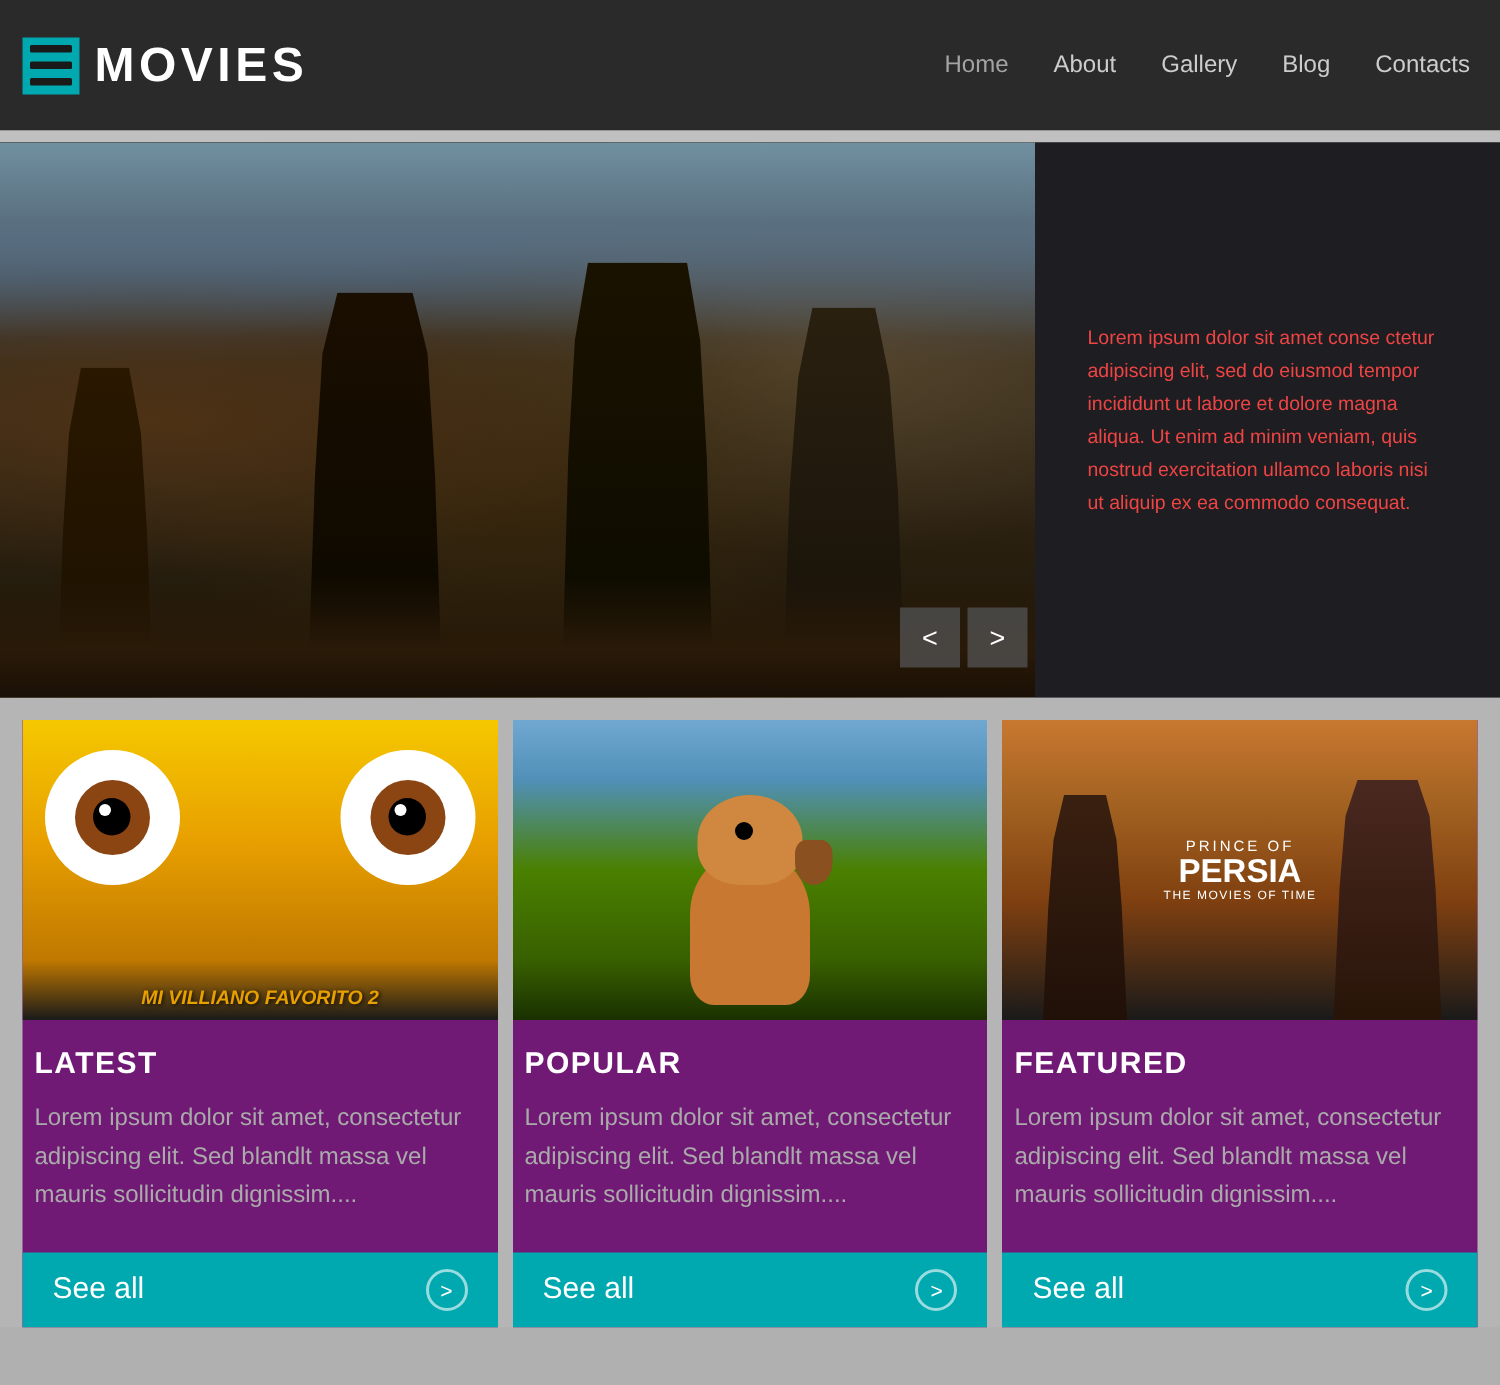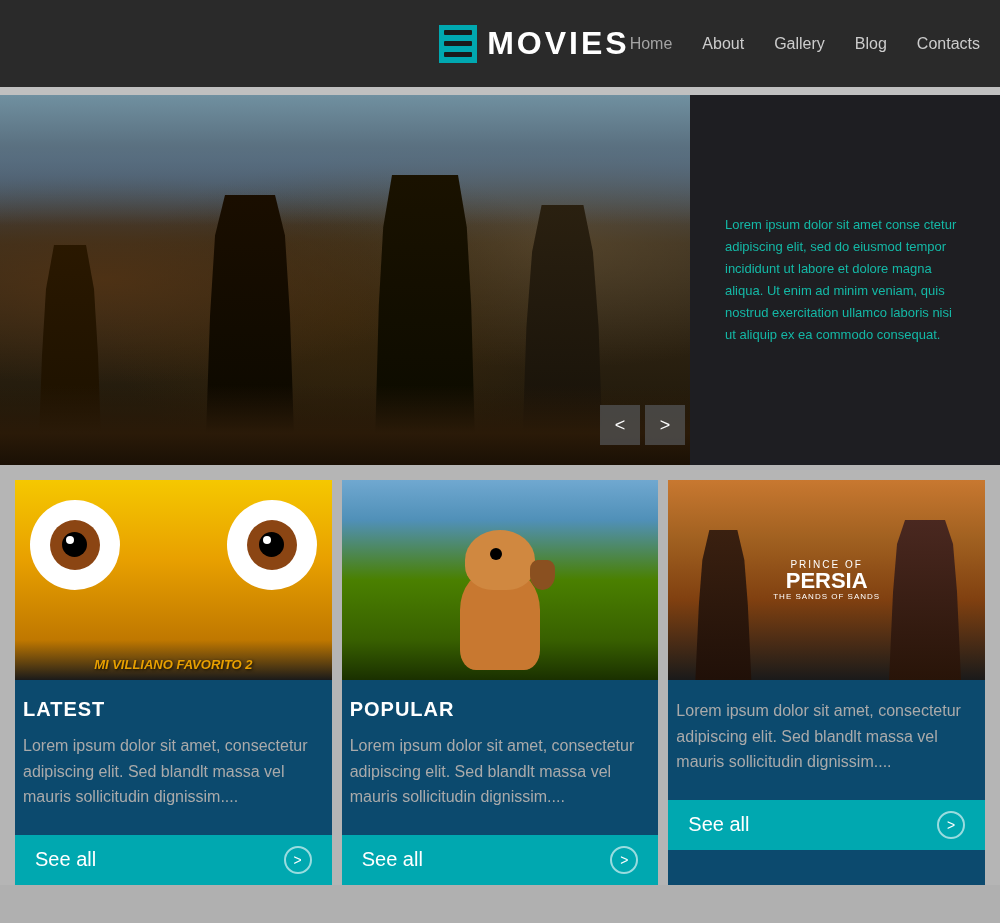--- a/index.html
+++ b/index.html
@@ -4,21 +4,21 @@
   <style>
     * { margin: 0; padding: 0; box-sizing: border-box; }
     body { font-family: Arial, sans-serif; background: #b0b0b0; width: 1000px; }
 
     
     .header {
       background: #2a2a2a;
       height: 87px;
       display: flex;
       align-items: center;
-      justify-content: flex-end;
+      justify-content: space-between;
       padding: 0 20px 0 15px;
     }
     .logo-area {
       display: flex;
       align-items: center;
       gap: 10px;
     }
     .film-icon {
       width: 38px;
       height: 38px;
@@ -167,35 +167,35 @@
     }
     .hero-title {
       color: #ffffff;
       font-size: 26px;
       font-weight: bold;
       line-height: 1.3;
       margin-bottom: 20px;
       text-transform: uppercase;
     }
     .hero-desc {
-      color: #14b8a6;
+      color: #ef4444;
       font-size: 13px;
       line-height: 1.7;
     }
 
     
     .cards-section {
       background: #b5b5b5;
       padding: 15px 15px 0 15px;
       display: flex;
       gap: 10px;
     }
     .card {
       flex: 1;
-      background: #0c4a6e;
+      background: #701a75;
       overflow: hidden;
     }
     .card-image {
       width: 100%;
       height: 200px;
       overflow: hidden;
       position: relative;
     }
     
     .card-img-1 {
@@ -492,24 +492,25 @@
 
   <div class="card">
     <div class="card-image card-img-3">
       <div class="persia-figures">
         <div class="persia-fig1"></div>
         <div class="persia-fig2"></div>
       </div>
       <div class="persia-text-overlay">
         <div class="persia-title-line1">PRINCE OF</div>
         <div class="persia-title-line2">PERSIA</div>
-        <div class="persia-title-line3">THE SANDS OF SANDS</div>
+        <div class="persia-title-line3">THE MOVIES OF TIME</div>
       </div>
     </div>
     <div class="card-body">
+      <div class="card-category">FEATURED</div>
       <p class="card-text">Lorem ipsum dolor sit amet, consectetur adipiscing elit. Sed blandlt massa vel mauris sollicitudin dignissim....</p>
     </div>
     <div class="card-footer">
       <span class="see-all-text">See all</span>
       <div class="arrow-circle">&gt;</div>
     </div>
   </div>
 
 </section>
 

